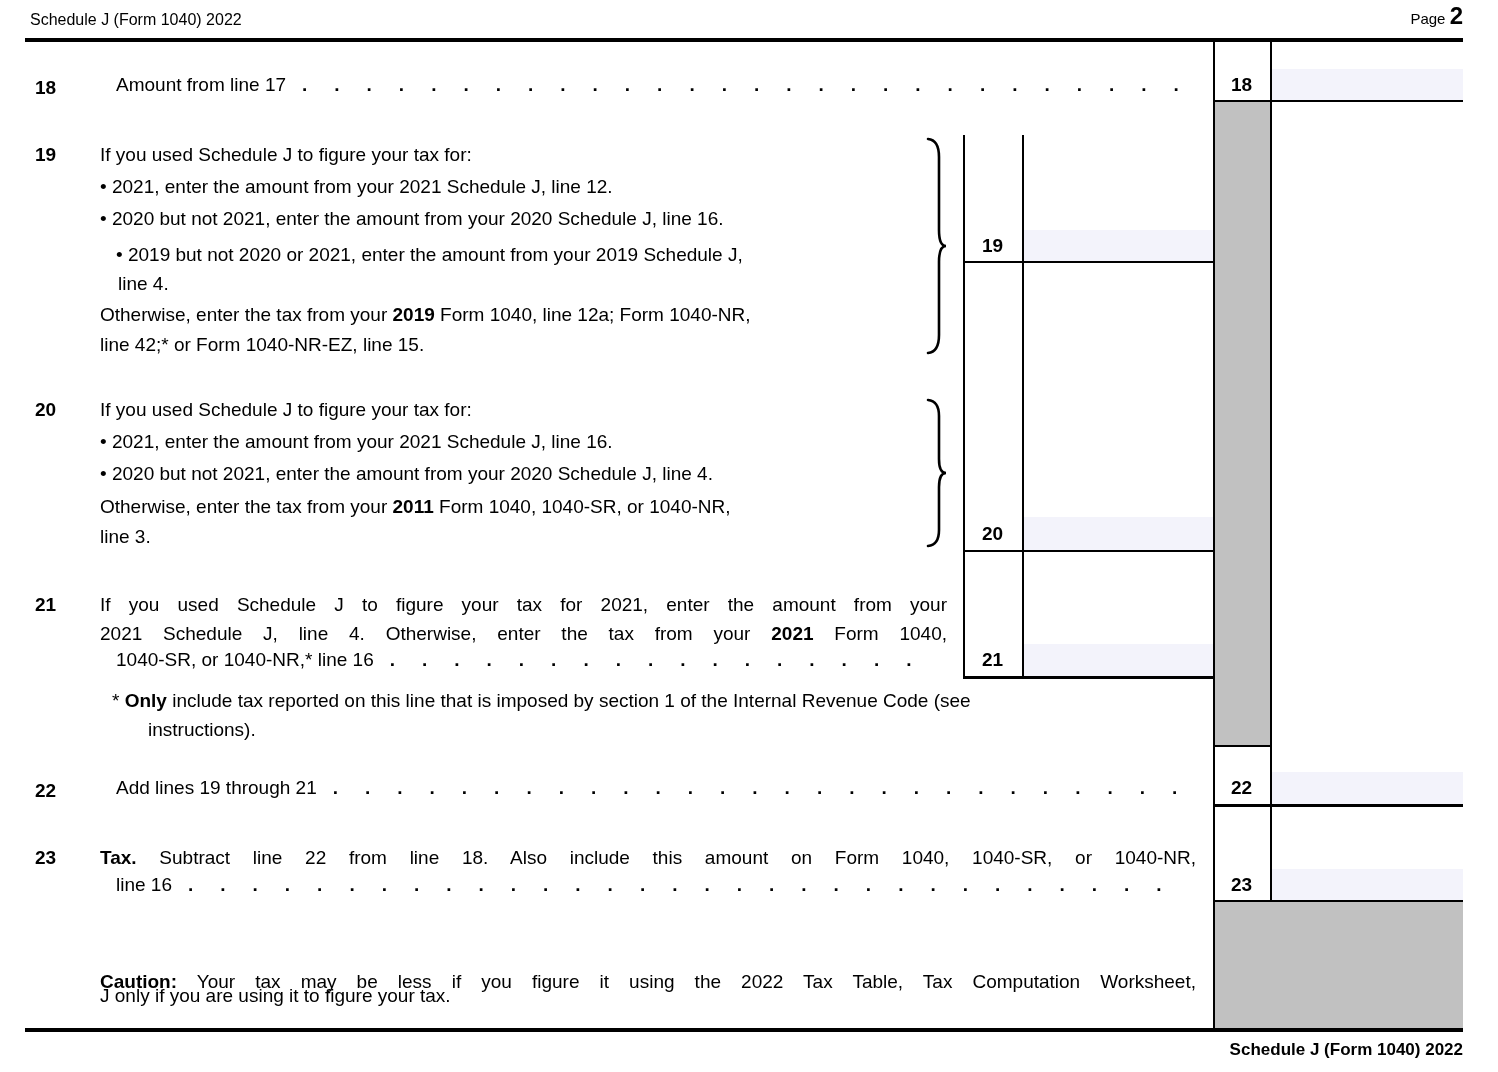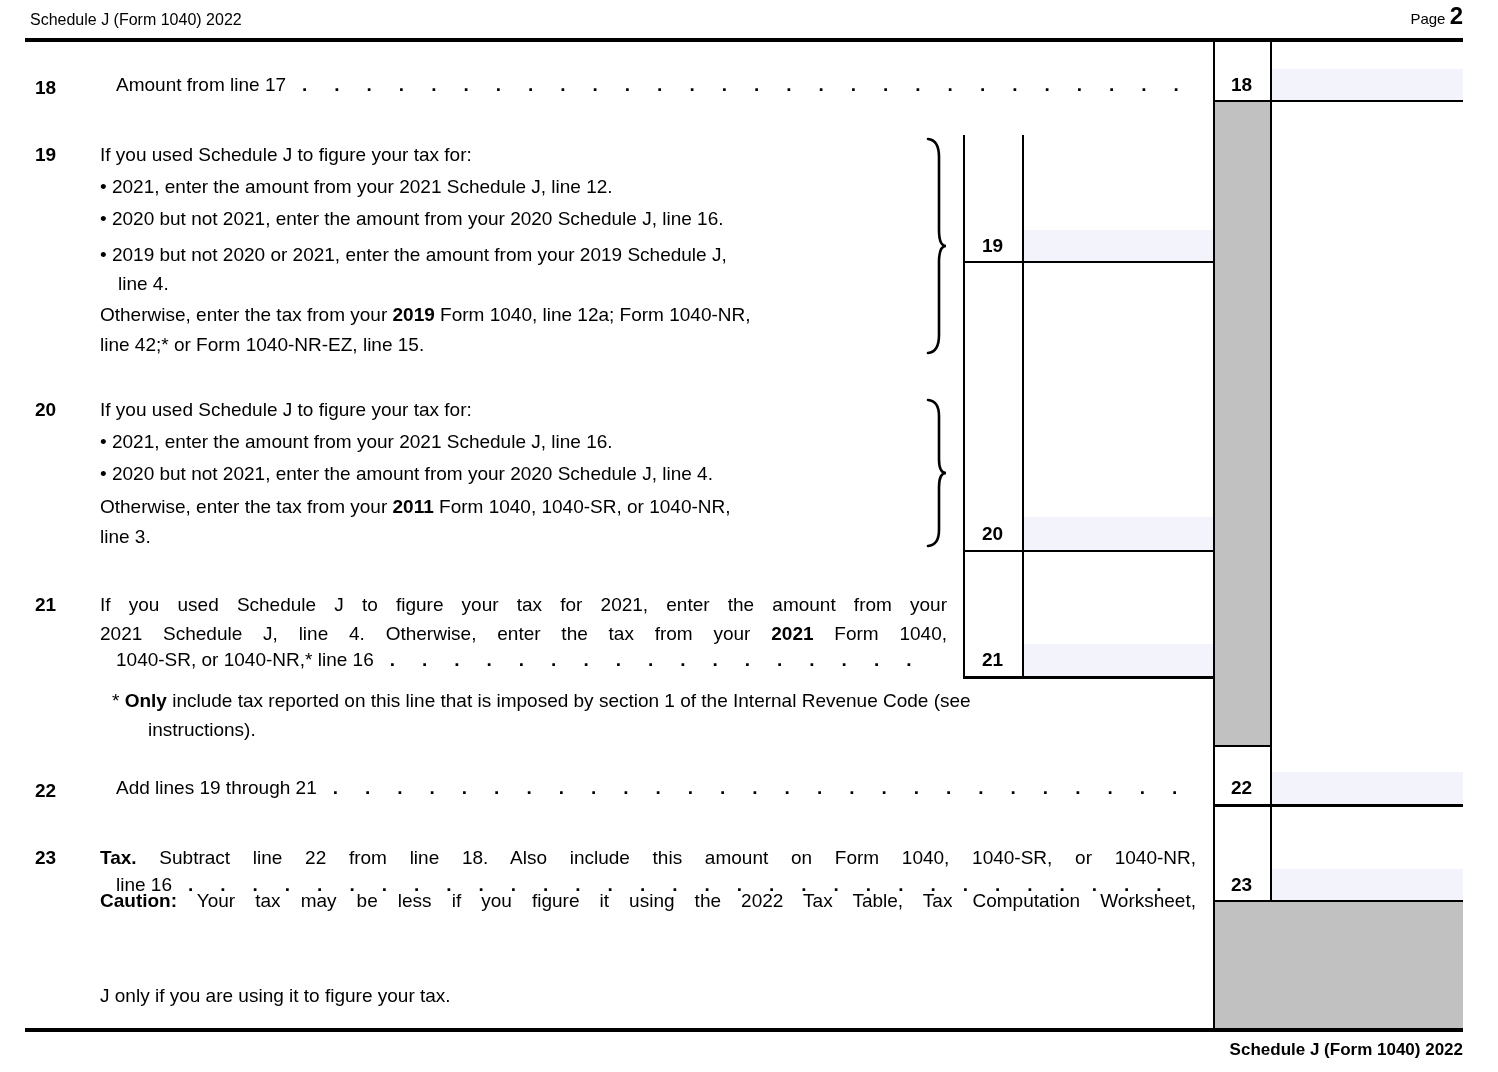--- a/index.html
+++ b/index.html
@@ -75,21 +75,21 @@
   <div class="lnum" style="left:35px;top:73px;">18</div>
   <div class="dotrow" style="left:100px;top:69px;width:1085px;height:31px;line-height:31px;">
     <span class="txt">Amount from line 17</span>
     <span class="leader">..................................</span>
   </div>
 
   <div class="lnum" style="left:35px;top:140px;">19</div>
   <div class="tline" style="left:100px;top:140px;">If you used Schedule J to figure your tax for:</div>
   <div class="tline" style="left:100px;top:172px;">• 2021, enter the amount from your 2021 Schedule J, line 12.</div>
   <div class="tline" style="left:100px;top:204px;">• 2020 but not 2021, enter the amount from your 2020 Schedule J, line 16.</div>
-  <div class="tline" style="left:100px;top:240px;">• 2019 but not 2020 or 2021, enter the amount from your 2019 Schedule J,</div>
+  <div class="tline" style="left:116px;top:240px;">• 2019 but not 2020 or 2021, enter the amount from your 2019 Schedule J,</div>
   <div class="tline" style="left:118px;top:269px;">line 4.</div>
   <div class="tline" style="left:100px;top:300px;"><span>Otherwise, enter the tax from your </span><b>2019</b><span> Form 1040, line 12a; Form 1040-NR,</span></div>
   <div class="tline" style="left:100px;top:330px;">line 42;* or Form 1040-NR-EZ, line 15.</div>
 
   <div class="lnum" style="left:35px;top:395px;">20</div>
   <div class="tline" style="left:100px;top:395px;">If you used Schedule J to figure your tax for:</div>
   <div class="tline" style="left:100px;top:427px;">• 2021, enter the amount from your 2021 Schedule J, line 16.</div>
   <div class="tline" style="left:100px;top:459px;">• 2020 but not 2021, enter the amount from your 2020 Schedule J, line 4.</div>
   <div class="tline" style="left:100px;top:492px;"><span>Otherwise, enter the tax from your </span><b>2011</b><span> Form 1040, 1040-SR, or 1040-NR,</span></div>
   <div class="tline" style="left:100px;top:522px;">line 3.</div>
@@ -111,18 +111,18 @@
     <span class="leader">..................................</span>
   </div>
 
   <div class="lnum" style="left:35px;top:843px;">23</div>
   <div class="tline just" style="left:100px;top:843px;width:1096px;"><b>Tax.</b><span> Subtract line 22 from line 18. Also include this amount on Form 1040, 1040-SR, or 1040-NR,</span></div>
   <div class="dotrow" style="left:100px;top:869px;width:1085px;height:31px;line-height:31px;">
     <span class="txt">line 16</span>
     <span class="leader">..................................</span>
   </div>
 
-  <div class="tline just" style="left:100px;top:886px;width:1096px;"><b>Caution:</b><span> Your tax may be less if you figure it using the 2022 Tax Table, Tax Computation Worksheet,</span></div>
+  <div class="tline just" style="left:100px;top:967px;width:1096px;"><b>Caution:</b><span> Your tax may be less if you figure it using the 2022 Tax Table, Tax Computation Worksheet,</span></div>
   <div class="tline" style="left:100px;top:981px;">J only if you are using it to figure your tax.</div>
 
   <div class="ftr-title">Schedule J (Form 1040) 2022</div>
 
 </div>
 
 </body></html>

